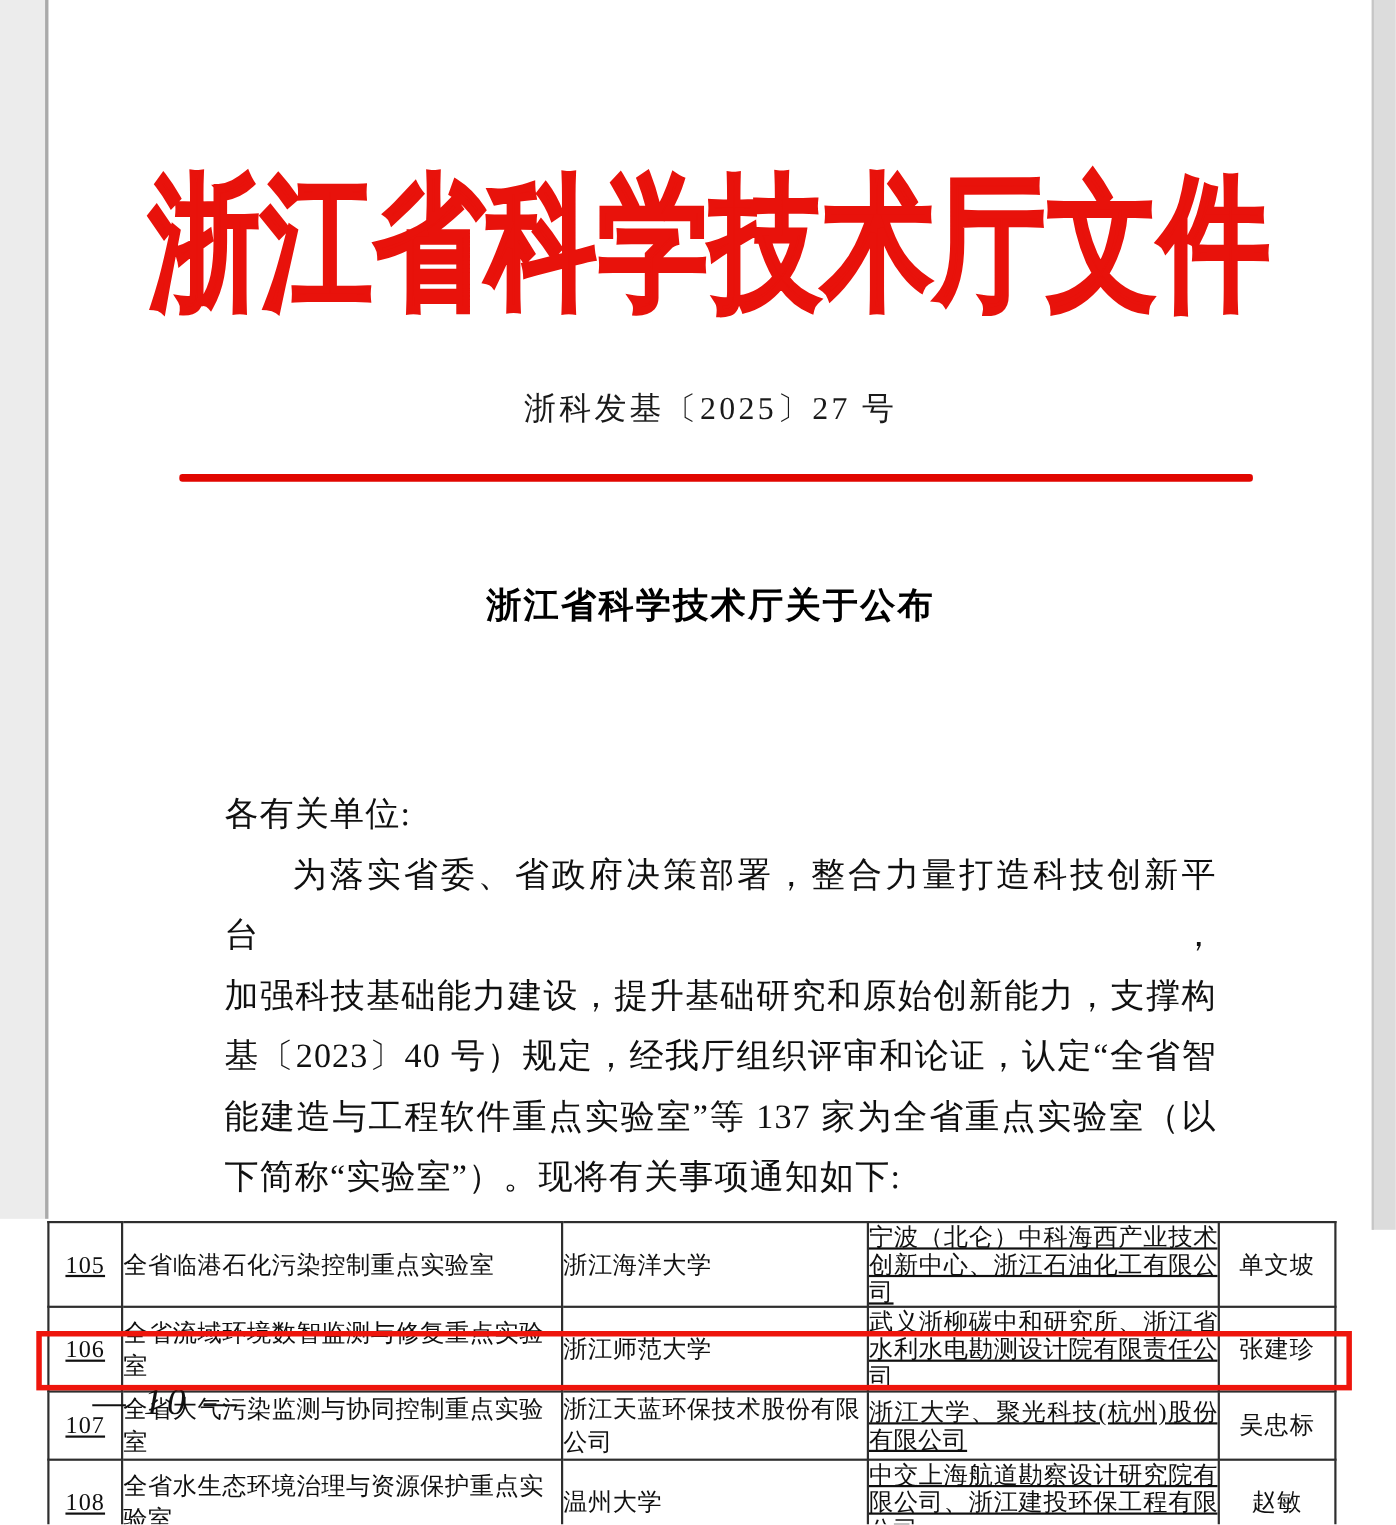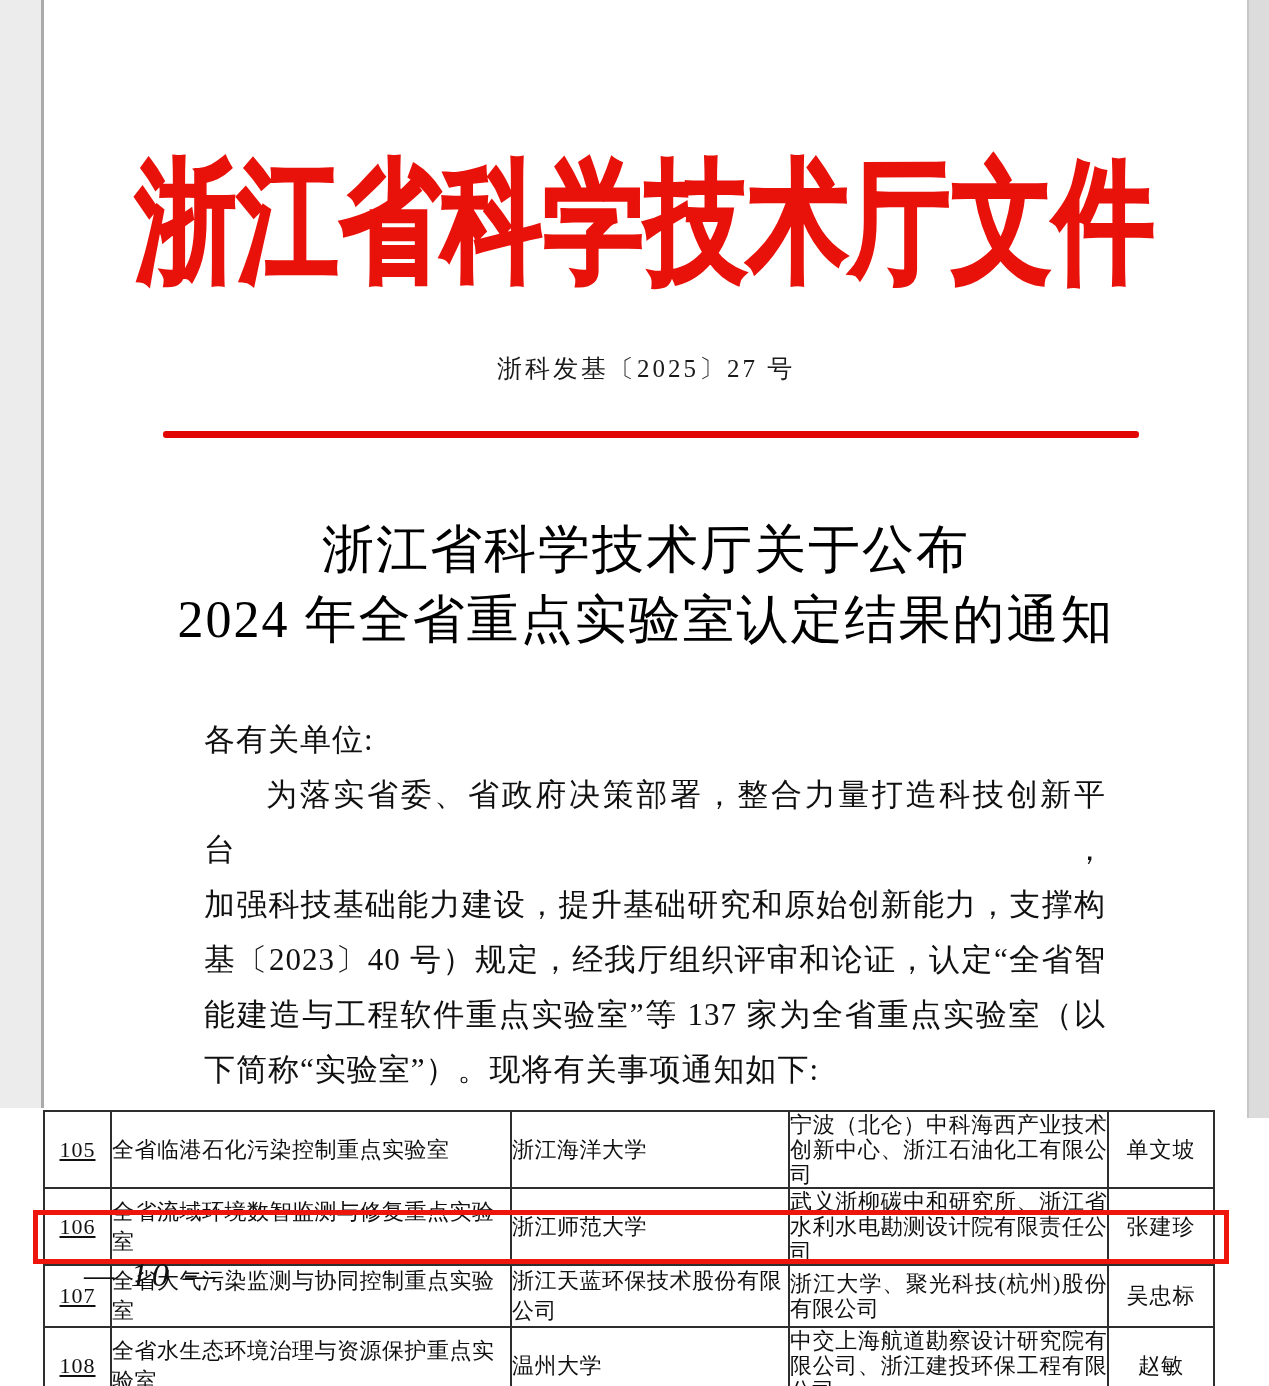--- a/index.html
+++ b/index.html
@@ -24,28 +24,28 @@
   .big-title{
     top:128px;
     font-size:100px;line-height:190px;font-weight:900;
     letter-spacing:2px;
     color:#e8120b;
     -webkit-text-stroke:2.5px #e8120b;
     transform:scaleY(1.32);
   }
   .doc-no{
     top:352px;
-    font-size:25px;letter-spacing:3px;color:#1a1a1a;
+    font-size:29px;letter-spacing:3px;color:#1a1a1a;
   }
   .red-rule{
     position:absolute;left:163px;top:431px;width:976px;height:7px;
     background:#e10600;border-radius:3px;
   }
   .notice-line{
-    font-size:52px;font-weight:normal;line-height:60px;letter-spacing:2px;color:#000;
+    font-size:32px;font-weight:bold;line-height:60px;letter-spacing:2px;color:#000;
   }
   .notice-l1{top:520px;}
   .notice-l2{top:590px;}
   .body-block{
     position:absolute;left:204px;top:712px;width:902px;
     font-size:31px;line-height:55px;letter-spacing:1px;color:#101010;
   }
   .bodyline{white-space:nowrap;}
   .bodyline.fill{white-space:normal;text-align:justify;text-align-last:justify;}
   .bodyline.indent{text-indent:62px;}
@@ -60,21 +60,21 @@
     vertical-align:middle;
     font-size:22px;color:#101010;
     padding:0;
     overflow:hidden;
   }
   tr.r1{height:54px;} tr.r2{height:48px;} tr.r3{height:50px;} tr.r4{height:51px;}
   td.cell-no{text-align:center;letter-spacing:1px;text-decoration:underline;}
   td.cell-lab,td.cell-org{padding-left:11px;letter-spacing:0.5px;}
   td.cell-partners{
     font-size:19px;line-height:25px;padding:2px 8px;
-    text-align:justify;letter-spacing:0.3px;
+    text-align:justify;letter-spacing:0.3px;text-decoration:underline;
   }
   td.cell-director{text-align:center;letter-spacing:1px;}
   .hl-box{
     position:absolute;left:33px;top:1210px;width:1186px;height:44px;
     border:5px solid #ee150c;
     pointer-events:none;z-index:5;
     background:transparent;
   }
   .page-no{
     position:absolute;left:84px;top:1256px;
@@ -89,21 +89,20 @@
   <div class="edge-left"></div>
   <div class="edge-right"></div>
 
   <div class="centered big-title">浙江省科学技术厅文件</div>
 
   <div class="centered doc-no">浙科发基〔2025〕27 号</div>
 
   <div class="red-rule"></div>
 
   <div class="centered notice-line notice-l1">浙江省科学技术厅关于公布</div>
-  <div class="centered notice-line notice-l2">2024 年全省重点实验室认定结果的通知</div>
 
   <div class="body-block">
     <div class="bodyline">各有关单位:</div>
     <div class="bodyline fill indent">为落实省委、省政府决策部署，整合力量打造科技创新平台，</div>
     <div class="bodyline fill">加强科技基础能力建设，提升基础研究和原始创新能力，支撑构</div>
     <div class="bodyline fill">基〔2023〕40 号）规定，经我厅组织评审和论证，认定“全省智</div>
     <div class="bodyline fill">能建造与工程软件重点实验室”等 137 家为全省重点实验室（以</div>
     <div class="bodyline">下简称“实验室”）。现将有关事项通知如下:</div>
   </div>
 

